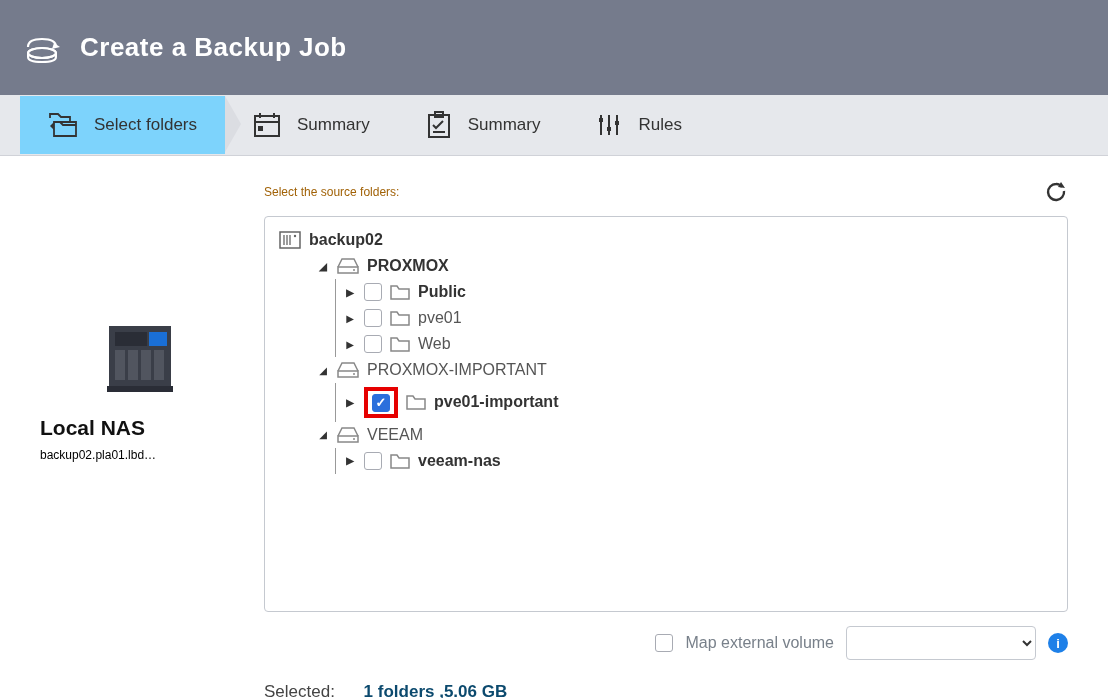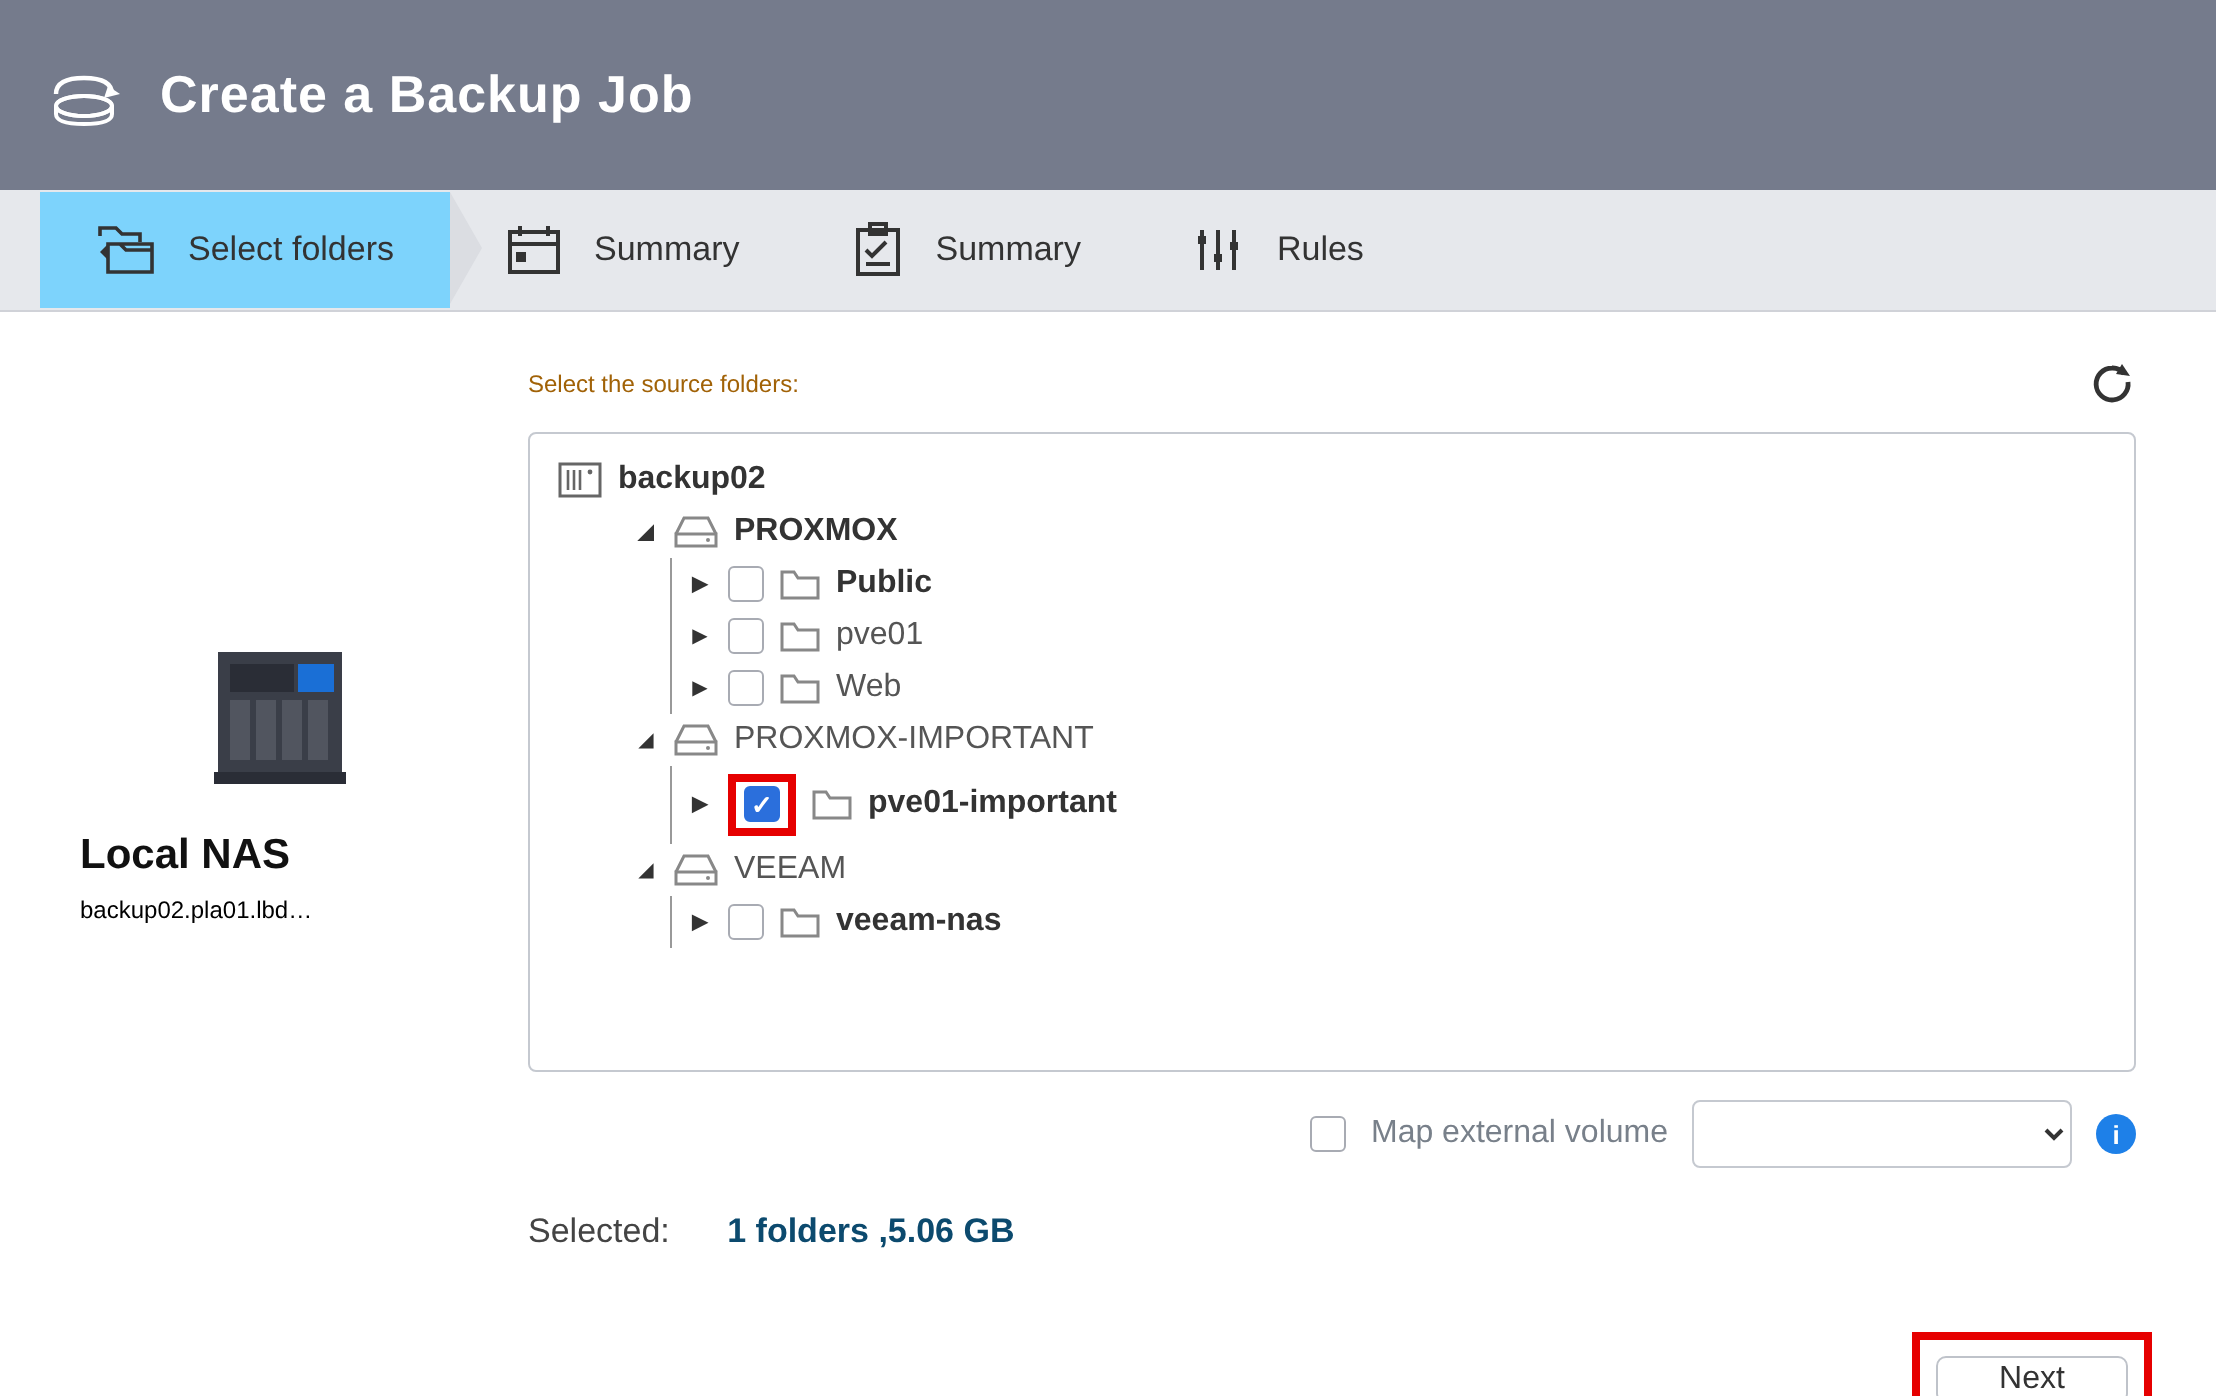--- a/index.html
+++ b/index.html
@@ -99,21 +99,21 @@
       color: #a16207;
     }
     .refresh-icon {
       cursor: pointer;
       display: flex;
     }
 
     .tree-box {
       border: 1px solid #c5c9d0;
       border-radius: 4px;
-      height: 320px;
+      height: 396px;
       overflow: auto;
       padding: 10px 14px 14px 14px;
     }
     .tree-node {
       display: flex;
       align-items: center;
       gap: 8px;
       padding: 4px 0;
       font-size: 16px;
       color: #555;

